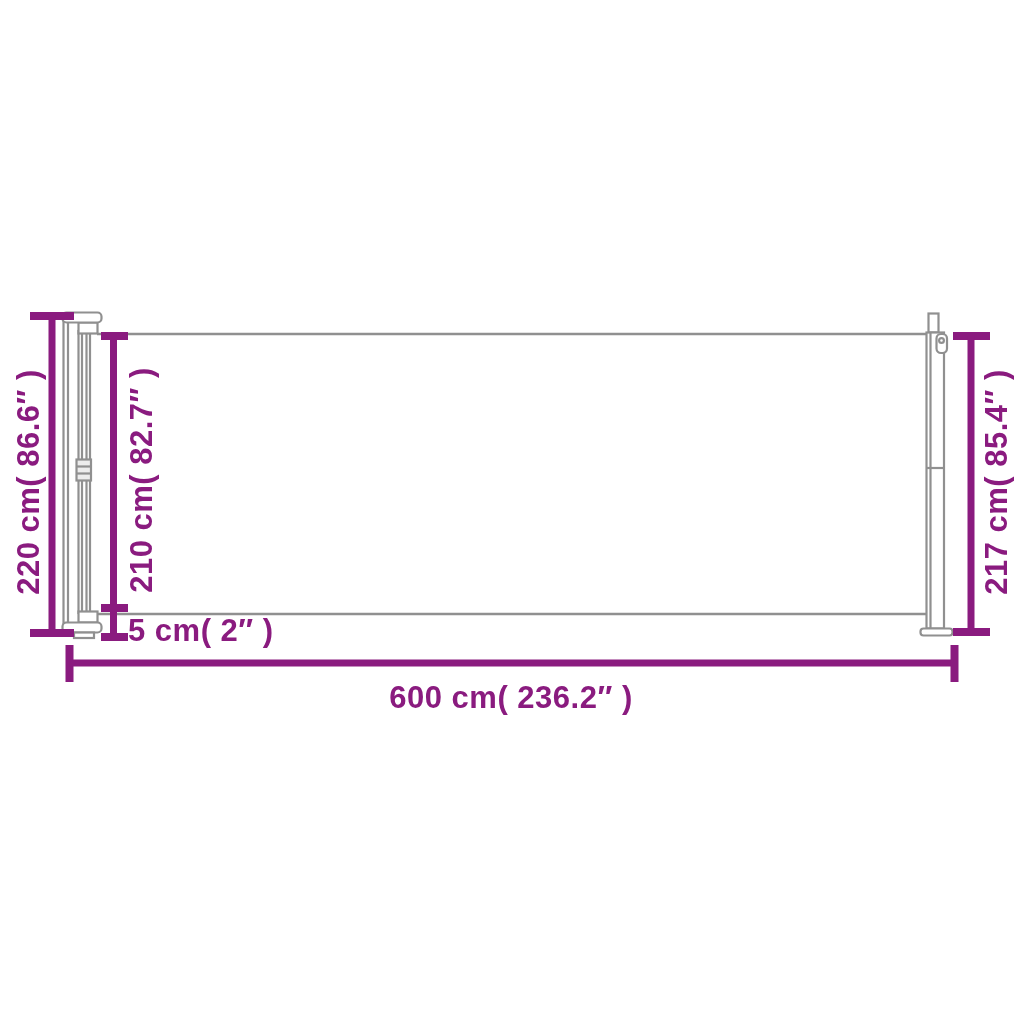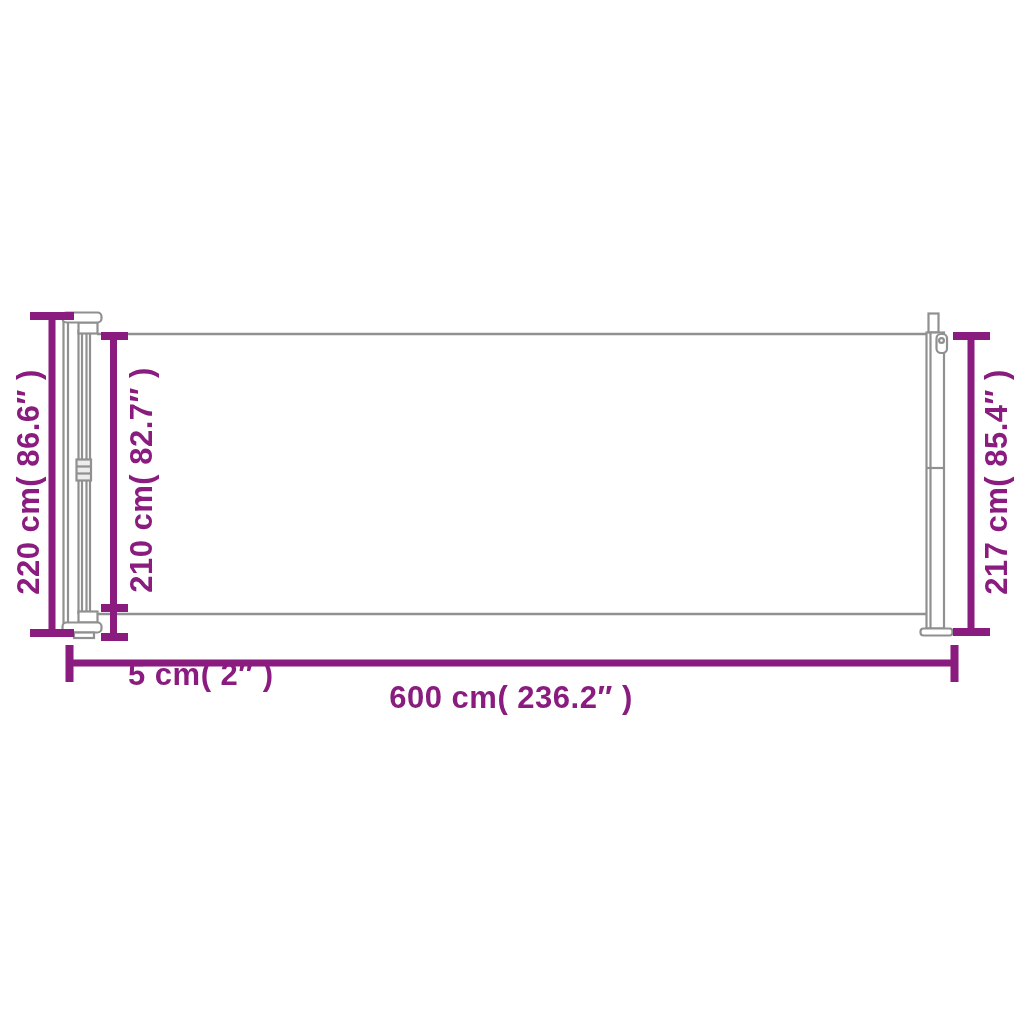--- a/index.html
+++ b/index.html
@@ -104,19 +104,19 @@
         <rect x="69.5" y="659.5" width="885" height="7"></rect>
         <rect x="950.5" y="645" width="8" height="37"></rect>
       </g>
     </g>
   </svg>
 
   <div class="dim-label rot" style="left:28px; top:482px;">220 cm( 86.6″ )</div>
 
   <div class="dim-label rot" style="left:141px; top:480px;">210 cm( 82.7″ )</div>
 
-  <div class="dim-label vcenter" style="left:128px; top:630px;margin-top:44px;">5 cm( 2″ )</div>
+  <div class="dim-label vcenter" style="left:128px; top:630px;">5 cm( 2″ )</div>
 
   <div class="dim-label rot" style="left:996px; top:482px;">217 cm( 85.4″ )</div>
 
   <div class="dim-label hcenter" style="left:511px; top:697px;">600 cm( 236.2″ )</div>
 
 </div>
 
 </body></html>

